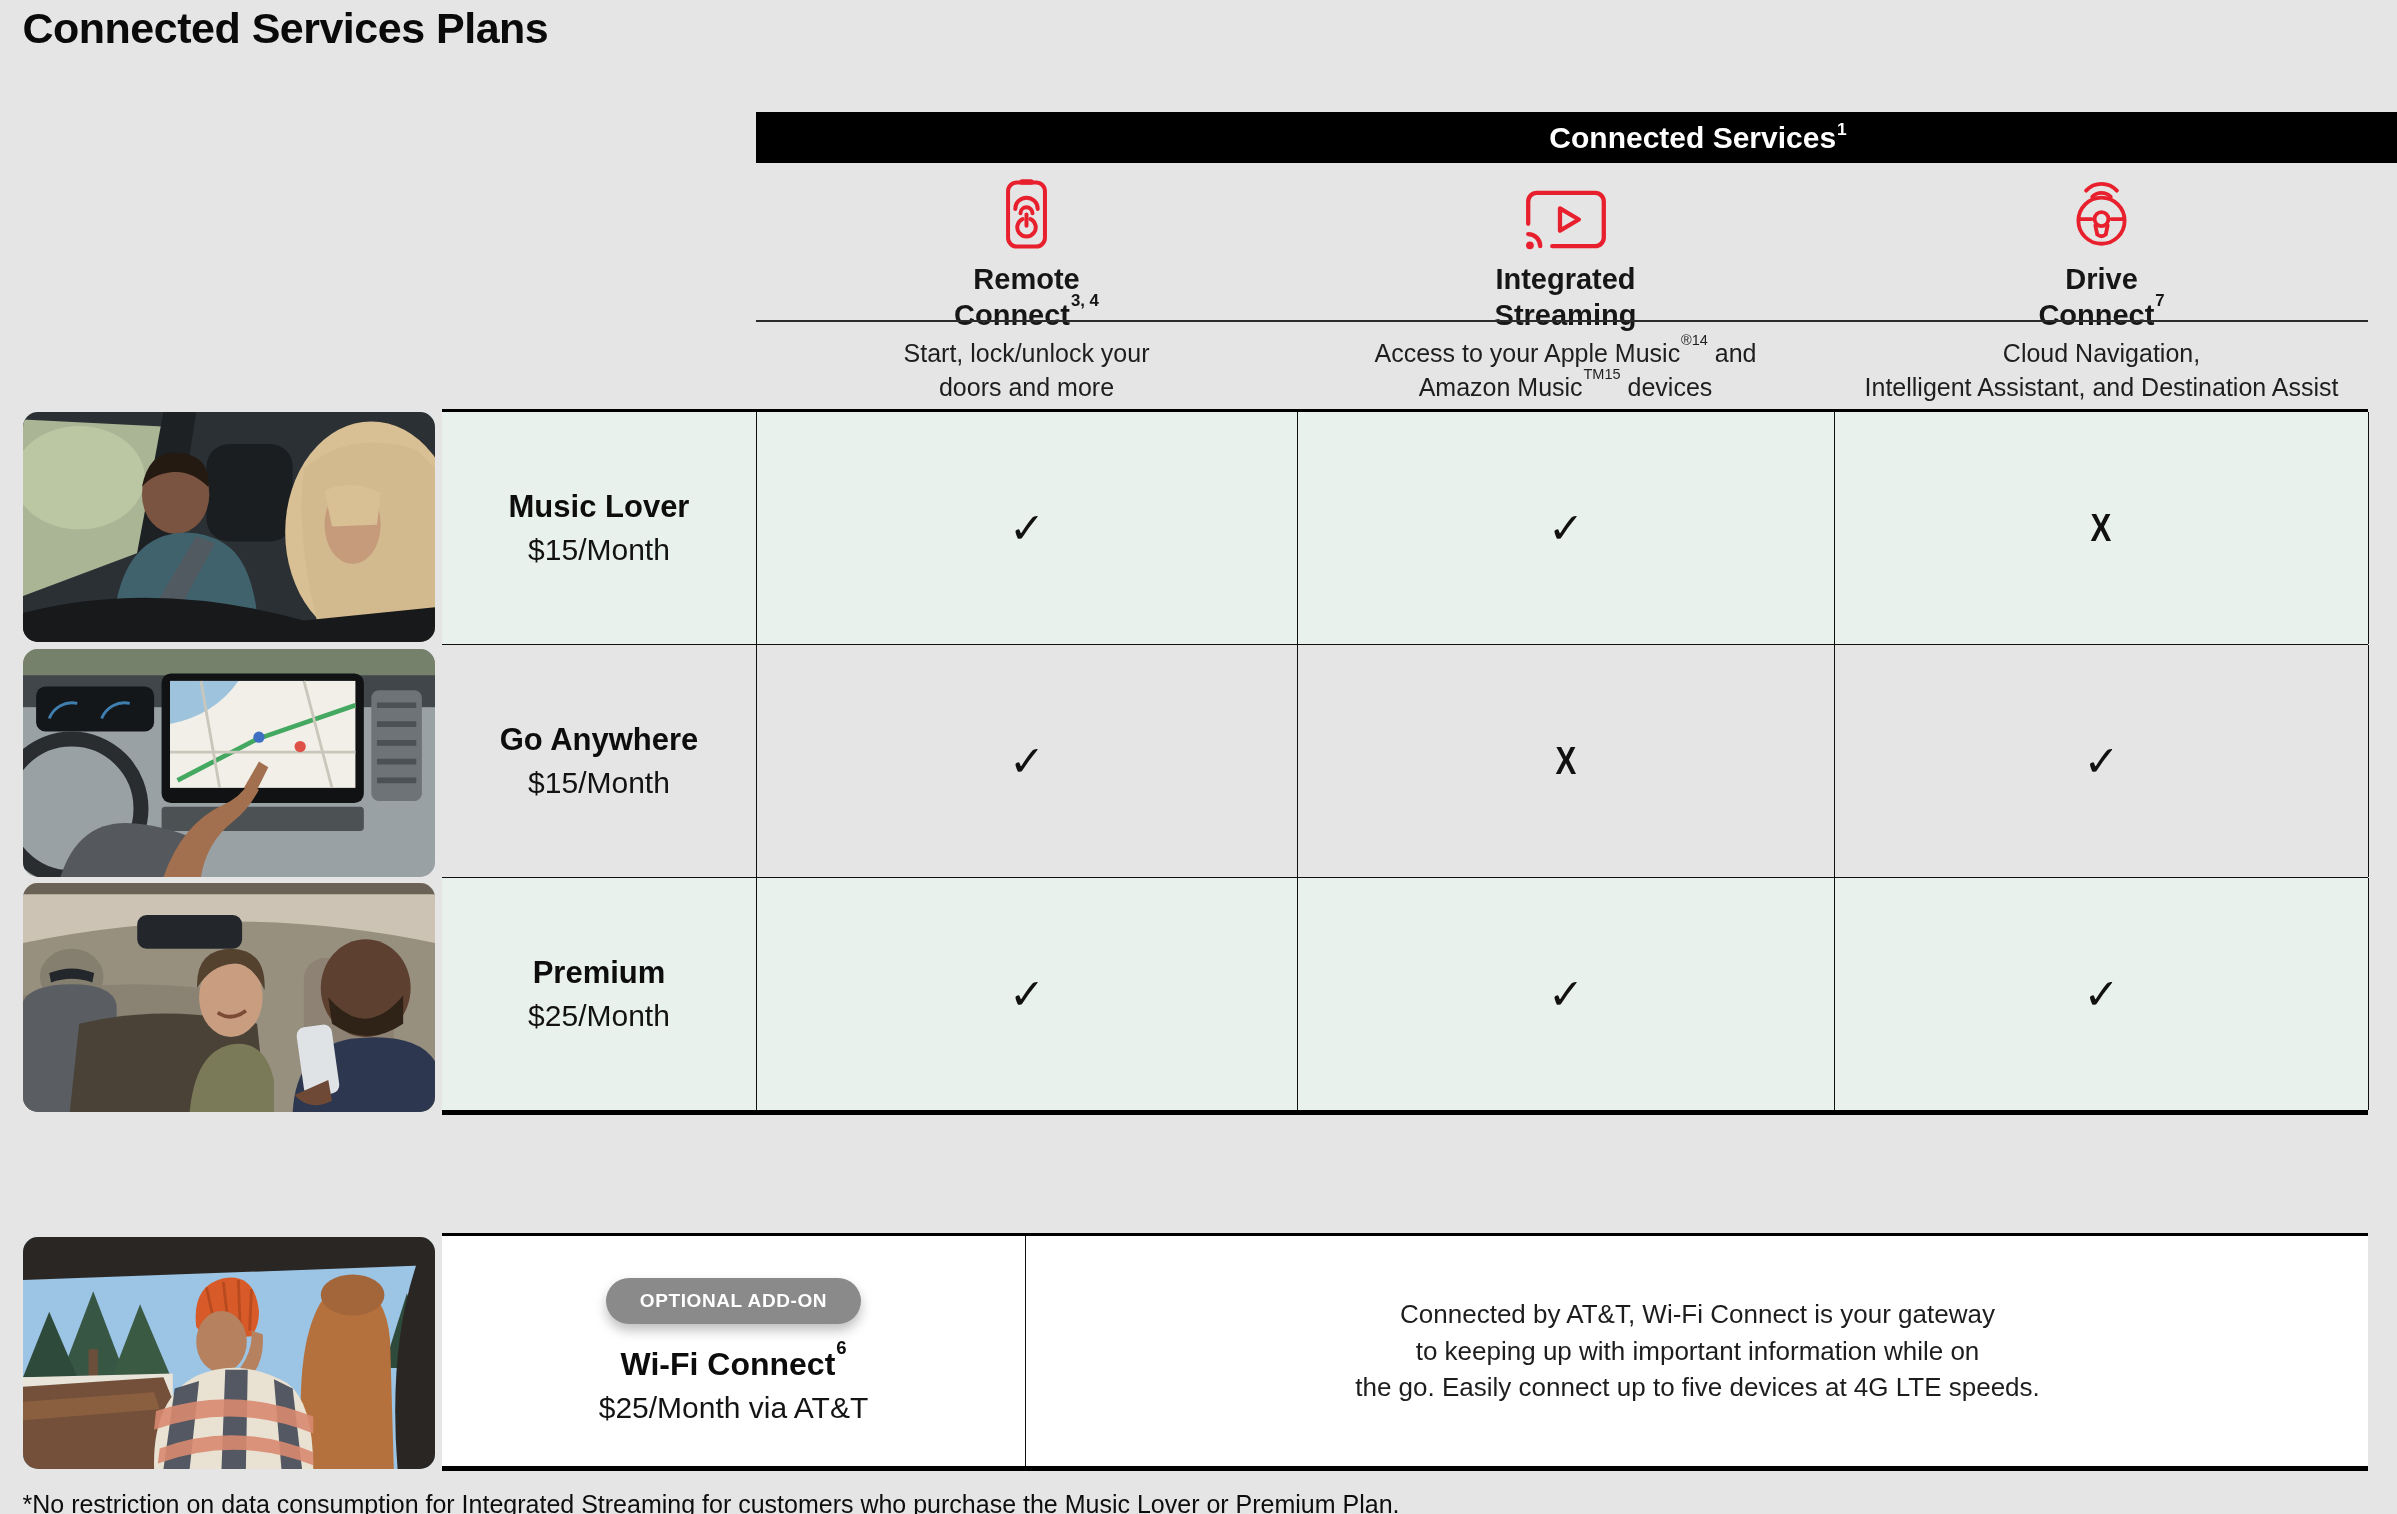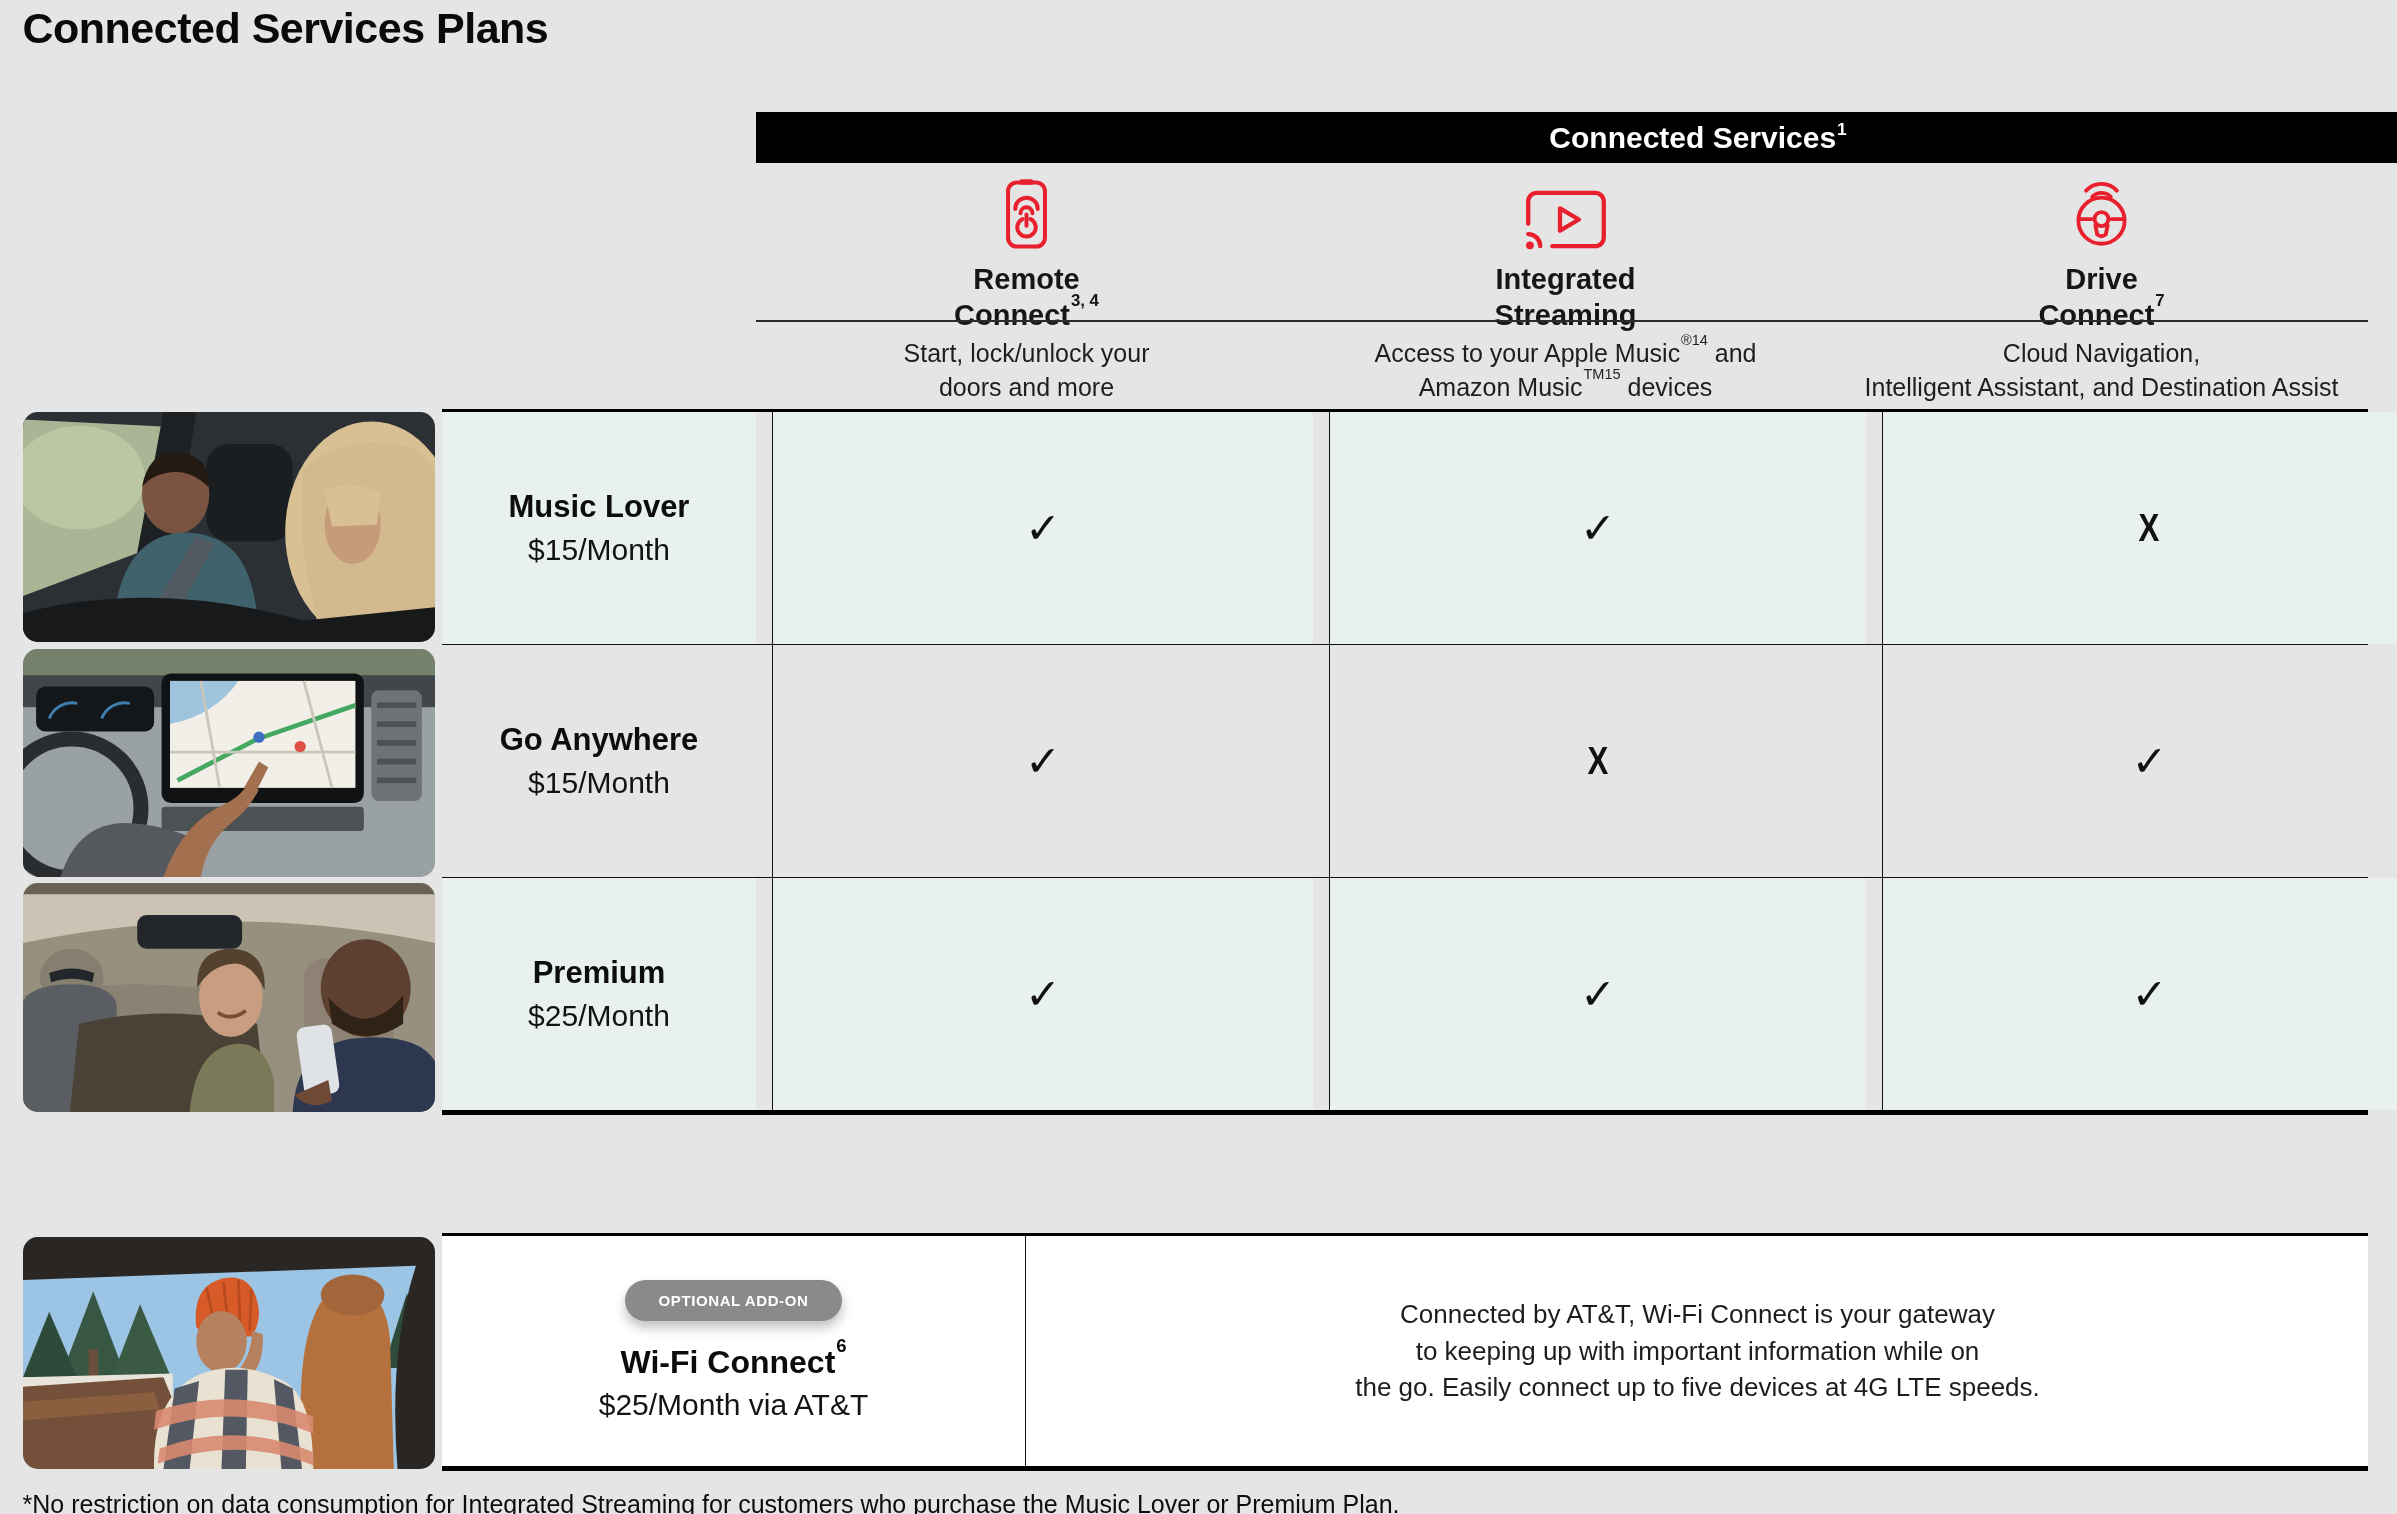--- a/index.html
+++ b/index.html
@@ -16,21 +16,21 @@
   .col-heads{position:absolute;left:756px;top:167px;width:1612px;display:grid;grid-template-columns:541px 537px 535px;}
   .col-head{display:flex;flex-direction:column;align-items:center;}
   .icon-box{height:86px;display:flex;align-items:flex-end;justify-content:center;color:var(--accent,#E8202E);}
   .col-name{margin-top:9.4px;text-align:center;font-size:29px;font-weight:700;line-height:1.22;color:#161616;}
   .head-rule{position:absolute;left:756px;top:320px;width:1612px;height:1.9px;background:#2b2b2b;}
   .col-descs{position:absolute;left:756px;top:337px;width:1612px;display:grid;grid-template-columns:541px 537px 535px;}
   .col-desc{text-align:center;font-size:25px;line-height:1.35;color:#1e1e1e;}
 
   
   .ptable{position:absolute;left:442px;top:409px;width:1926px;border-top:3.7px solid #000;border-bottom:5.6px solid #000;}
-  .prow{display:grid;grid-template-columns:314px 541px 537px 535px;height:232px;gap:16px;}
+  .prow{display:grid;grid-template-columns:314px 541px 537px 535px;height:232px;}
   .prow:not(:last-child){border-bottom:1.9px solid #101010;}
   .prow.mint .cell{background:var(--mint,#E9F1EC);}
   .cell{display:flex;flex-direction:column;align-items:center;justify-content:center;}
   .cell + .cell{border-left:1.9px solid #101010;}
   .prow .cell:last-child{border-right:1.9px solid #101010;}
   .plan-name{font-size:31px;font-weight:700;color:#0d0d0d;}
   .plan-price{font-size:30px;margin-top:7.5px;color:#121212;}
   .mark{display:inline-block;}
   .mark-check{font-family:"DejaVu Sans",sans-serif;font-size:43px;font-weight:700;color:#111;}
   .mark-x{font-size:39px;font-weight:700;transform:scaleX(0.8);color:#111;}
@@ -40,21 +40,21 @@
   .photo svg{display:block;width:100%;height:100%;}
   #photo1{top:412px;height:230px;}
   #photo2{top:649px;height:228px;}
   #photo3{top:883px;height:229px;}
   #photo4{top:1237px;height:232px;}
 
   
   .addon{position:absolute;left:442px;top:1233px;width:1926px;height:230px;border-top:3.7px solid #000;border-bottom:5.6px solid #000;
          display:grid;grid-template-columns:584px 1343px;background:#fff;}
   .addon-left{border-right:1.9px solid #101010;display:flex;flex-direction:column;align-items:center;justify-content:center;}
-  .badge{background:var(--badge,#8A8A8A);color:#fff;font-weight:700;font-size:15px;letter-spacing:0.6px;
+  .badge{background:var(--badge,#8A8A8A);color:#fff;font-weight:700;font-size:19px;letter-spacing:0.6px;
          padding:12px 34px;border-radius:32px;box-shadow:0 6.6px 11.2px rgba(0,0,0,0.25);}
   .addon-name{font-size:32px;font-weight:800;margin-top:22.5px;color:#0c0c0c;}
   .addon-price{font-size:30px;margin-top:7.5px;color:#141414;}
   .addon-right{display:flex;flex-direction:column;align-items:center;justify-content:center;text-align:center;
                font-size:26px;line-height:1.4;color:#1d1d1d;}
 
   .footnote{position:absolute;left:22.5px;top:1490px;font-size:25px;color:#0d0d0d;}
 </style>
 </head>
 <body>

